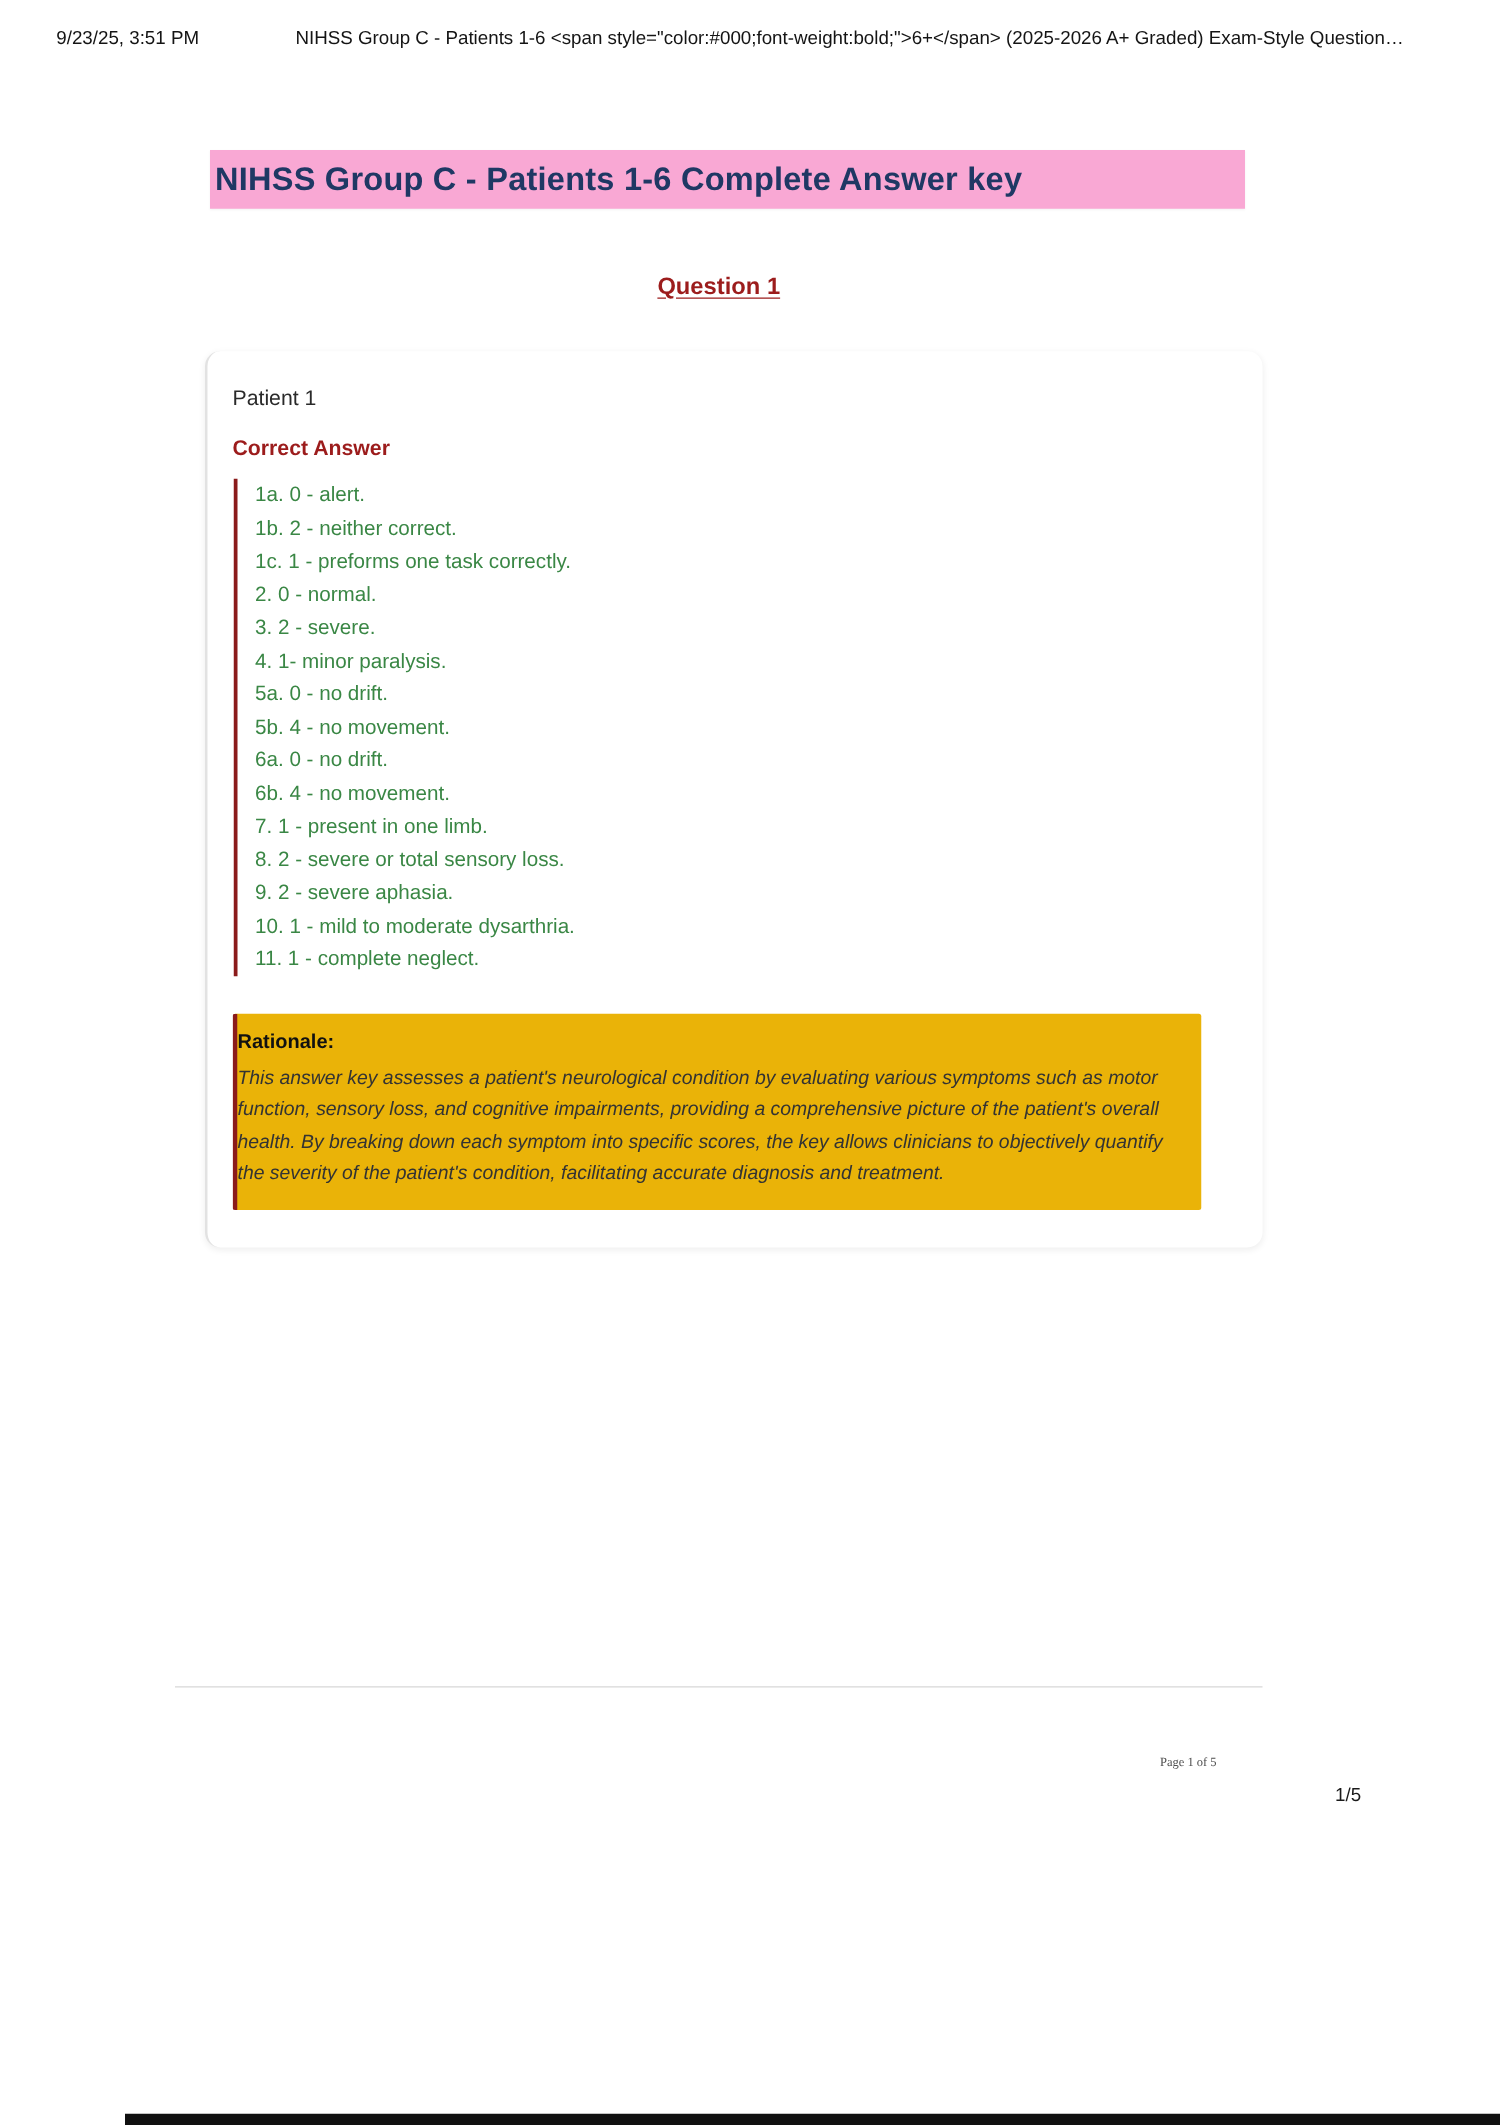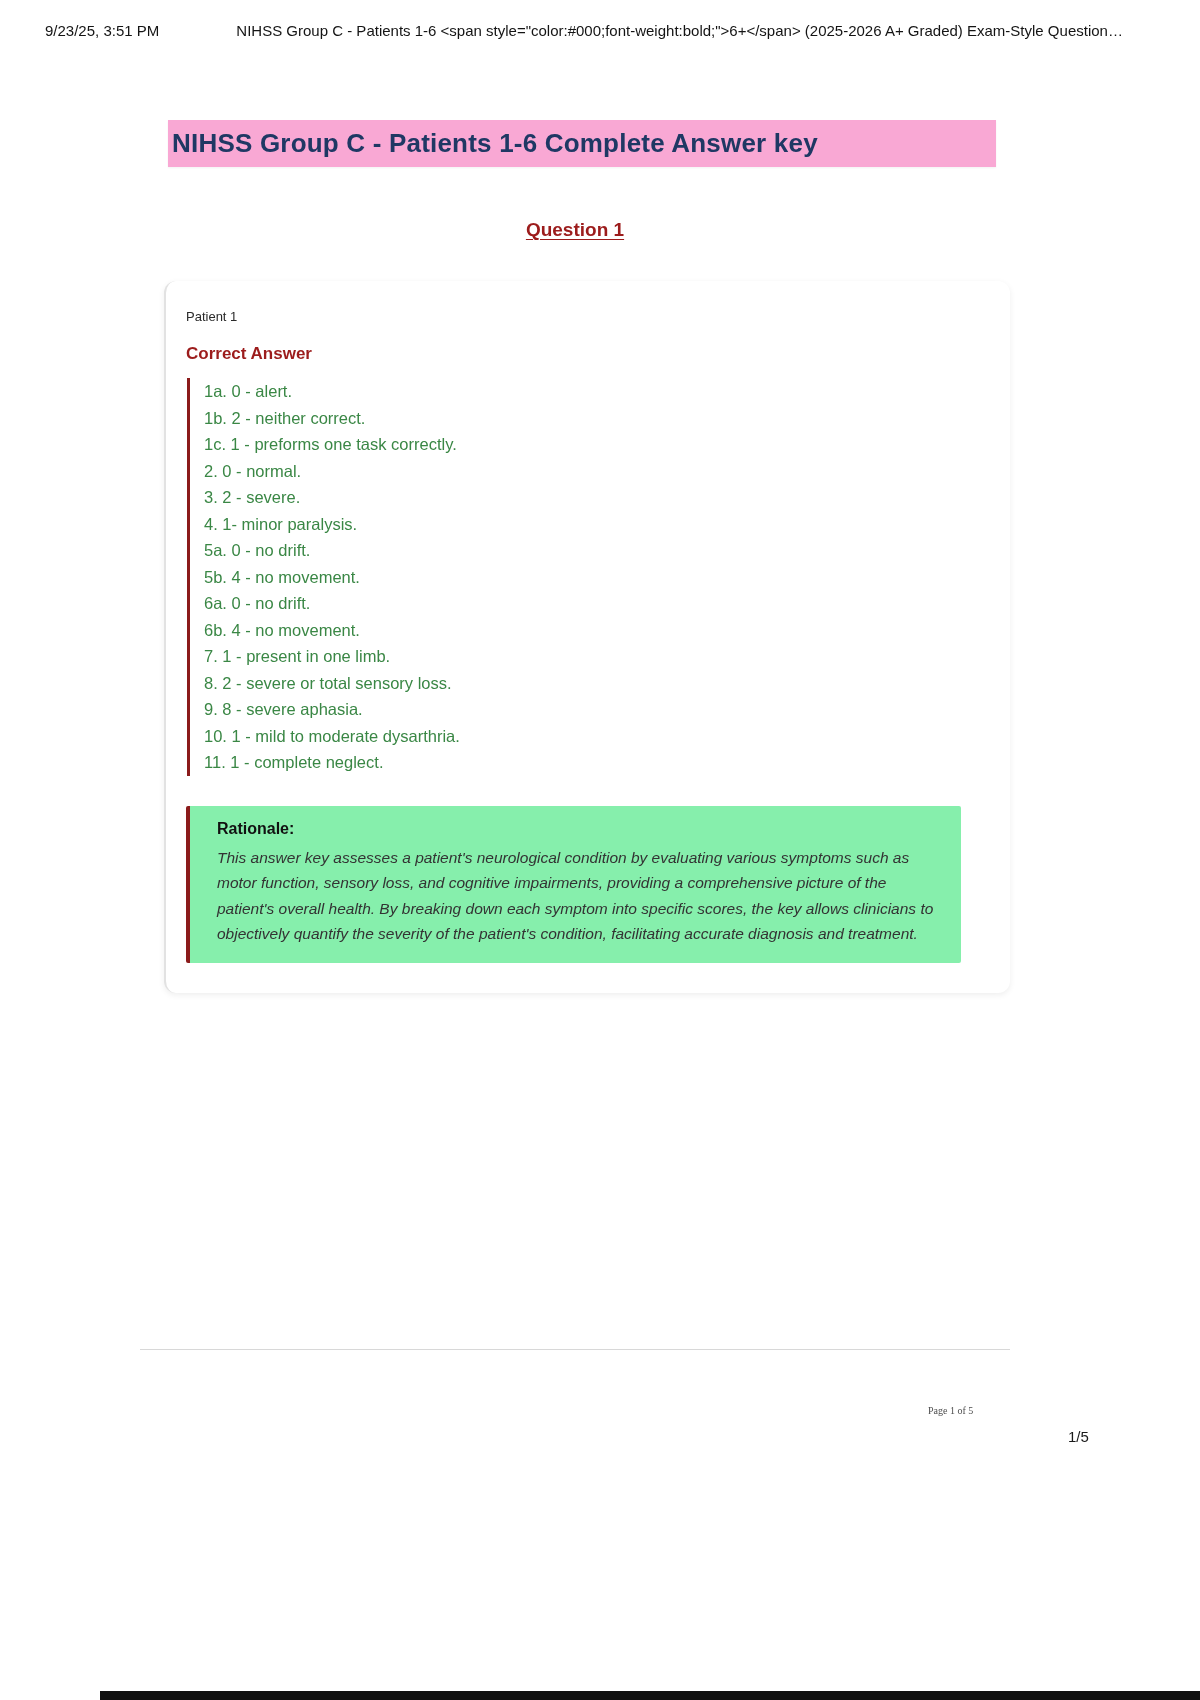--- a/index.html
+++ b/index.html
@@ -51,40 +51,40 @@
   
   .patient-card {
     margin-top:40px; margin-left:24px;
     width:846px;
     background:#ffffff;
     border-left:2px solid #e2e2e2;
     border-radius:12px;
     box-shadow:0 2px 6px rgba(0,0,0,0.07);
     padding:28px 22px 30px 20px;
   }
-  .patient-label { font-size:13px; color:#2a2a2a; margin-bottom:20px; }
+  .patient-label { font-size:17px; color:#2a2a2a; margin-bottom:20px; }
   .correct-answer-label {
     font-size:17px; font-weight:bold; color:#9c1c1c; margin-bottom:14px;
   }
   .answers {
     list-style:none;
     border-left:3px solid #8b1b1b;
     padding-left:14px;
     margin-left:1px;
   }
   .answers li {
     font-size:16.5px; line-height:26.5px; color:#3a8745;
   }
 
   .rationale-box {
     margin-top:30px;
-    background:#86efac;
+    background:#eab308;
     border-left:4px solid #8b1b1b;
     border-radius:2px;
-    padding:14px 18px 16px 27px;
+    padding:14px 18px 16px 0;
     width:775px;
   }
   .rationale-label { font-size:16px; font-weight:bold; color:#111; margin-bottom:7px; }
   .rationale-text {
     font-style:italic; font-size:15.5px; line-height:25.5px; color:#333;
   }
 
   
   .page-divider {
     position:absolute; left:140px; top:1349px; width:870px; height:1px;
@@ -130,21 +130,21 @@
         <li>1c. 1 - preforms one task correctly.</li>
         <li>2. 0 - normal.</li>
         <li>3. 2 - severe.</li>
         <li>4. 1- minor paralysis.</li>
         <li>5a. 0 - no drift.</li>
         <li>5b. 4 - no movement.</li>
         <li>6a. 0 - no drift.</li>
         <li>6b. 4 - no movement.</li>
         <li>7. 1 - present in one limb.</li>
         <li>8. 2 - severe or total sensory loss.</li>
-        <li>9. 8 - severe aphasia.</li>
+        <li>9. 2 - severe aphasia.</li>
         <li>10. 1 - mild to moderate dysarthria.</li>
         <li>11. 1 - complete neglect.</li>
       </ul>
 
     <div class="rationale-box">
       <div class="rationale-label">Rationale:</div>
       <div class="rationale-text">This answer key assesses a patient's neurological condition by evaluating various symptoms such as motor function, sensory loss, and cognitive impairments, providing a comprehensive picture of the patient's overall health. By breaking down each symptom into specific scores, the key allows clinicians to objectively quantify the severity of the patient's condition, facilitating accurate diagnosis and treatment.</div>
     </div>
   </div>
 

